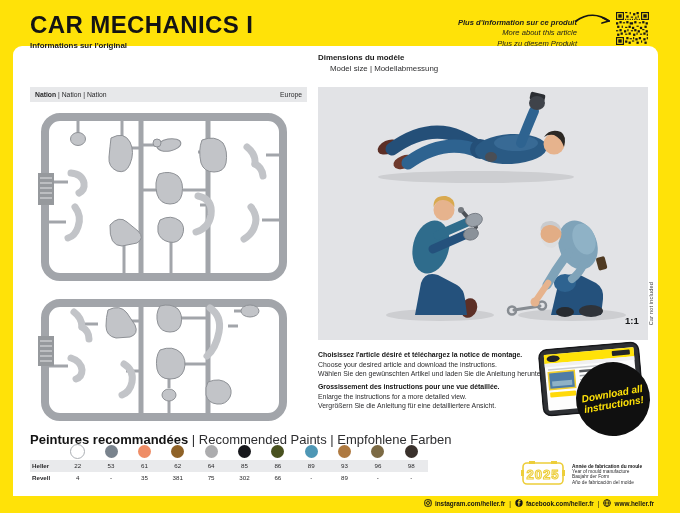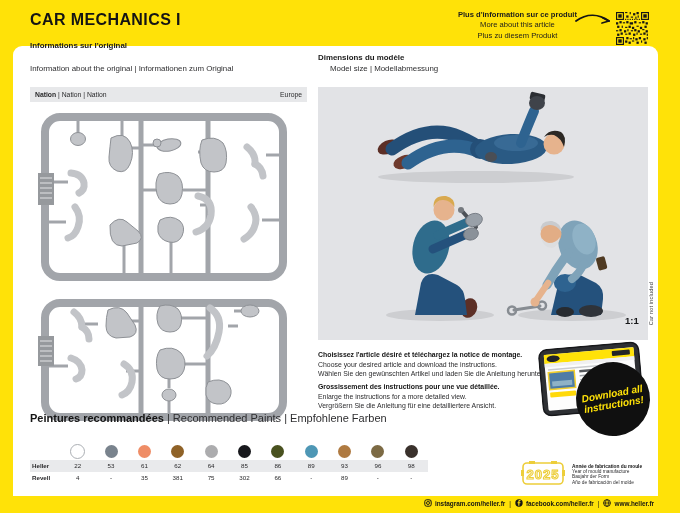--- a/index.html
+++ b/index.html
@@ -3,22 +3,22 @@
 <meta charset="utf-8">
 <style>
   html,body{margin:0;padding:0;background:#888;}
   #page{
     position:relative;width:680px;height:513px;overflow:hidden;
     background:#FFE208;font-family:"Liberation Sans",sans-serif;color:#161616;
   }
   .abs{position:absolute;}
   .b{font-weight:bold;}
   
-  .page-title{left:30px;top:11px;font-size:16px;font-weight:bold;letter-spacing:.4px;color:#141414;}
-  .more-info{top:10px;right:103px;text-align:center;font-size:7.6px;line-height:10.3px;color:#1c1c1c;}
+  .page-title{left:30px;top:11px;font-size:24px;font-weight:bold;letter-spacing:.4px;color:#141414;}
+  .more-info{top:18px;right:103px;text-align:right;font-size:7.6px;line-height:10.3px;color:#1c1c1c;font-style:italic;}
   .arrow-svg{left:575px;top:11px;}
   .qr-svg{left:616px;top:12px;}
   
   .panel{left:13px;top:46px;width:645px;height:450px;background:#FFFFFF;border-radius:9px 9px 0 0;}
   
   .colhead-fr{font-size:7.9px;font-weight:bold;color:#1a1a1a;}
   .colhead-rest{font-size:7.9px;color:#2e2e30;}
   .lh1{left:30px;top:41px;} .lh2{left:30px;top:63.5px;}
   .rh1{left:318px;top:53px;text-align:center;} .rh2{left:318px;top:63.5px;padding-left:12px;}
   .nation-bar{left:30px;top:87px;width:277px;height:15px;background:#E7E8EA;
@@ -39,21 +39,21 @@
   .para{left:318px;width:230px;font-size:6.9px;line-height:9.7px;color:#2b2b2d;}
   .para .b{color:#141414;}
   .para1{top:350px;} .para2{top:382px;}
   
   .tablet{left:540px;top:345px;transform:rotate(-5deg);}
   .badge{left:576px;top:362px;width:74px;height:74px;border-radius:50%;background:#101010;
     display:flex;align-items:center;justify-content:center;text-align:center;
     transform:rotate(-10deg);padding:4px;box-sizing:border-box;}
   .badge span{color:#FFE208;font-weight:bold;font-style:italic;font-size:10px;line-height:11px;}
   
-  .paints-title{left:30px;top:412px;font-size:11px;color:#2e2e30;}
+  .paints-title{left:30px;top:432px;font-size:13px;color:#2e2e30;}
   .paints-title .b{color:#141414;}
   .ptable{left:30px;top:443px;width:398px;font-size:6.2px;color:#2a2a2c;}
   .prow{display:flex;align-items:center;}
   .plabel{width:31px;padding-left:2px;box-sizing:border-box;font-weight:bold;font-size:6.2px;}
   .pcell{width:33.4px;text-align:center;}
   .swrow{height:17px;}
   .hrow{height:11.5px;background:#E9EAEC;}
   .rrow{height:12px;}
   .swatch{display:inline-block;width:13px;height:13px;border-radius:50%;vertical-align:middle;}
   
@@ -154,21 +154,20 @@
     </g>
     <rect x="1" y="1" width="5" height="5" fill="#FFE208"></rect>
       <rect x="2" y="2" width="3" height="3" fill="#151515"></rect>
     <rect x="23" y="1" width="5" height="5" fill="#FFE208"></rect>
       <rect x="24" y="2" width="3" height="3" fill="#151515"></rect>
     <rect x="1" y="23" width="5" height="5" fill="#FFE208"></rect>
       <rect x="2" y="24" width="3" height="3" fill="#151515"></rect>
   </svg>
 
   <div class="abs colhead-fr lh1">Informations sur l'original</div>
-  <div class="abs colhead-rest lh2">Information about the original | Informationen zum Original</div>
   <div class="abs nation-bar">
     <span><span class="b">Nation</span><span> | Nation | Nation</span></span>
     <span>Europe</span>
   </div>
 
   <svg class="abs sprue1" width="252" height="174" viewBox="0 0 252 174">
     <rect class="rail" x="7" y="7" width="238" height="160" rx="15" stroke-width="8"></rect>
     <line class="rail" x1="103" y1="10" x2="103" y2="164" stroke-width="5"></line>
     <line class="rail" x1="170" y1="10" x2="170" y2="164" stroke-width="5"></line>
     <g class="stub">

